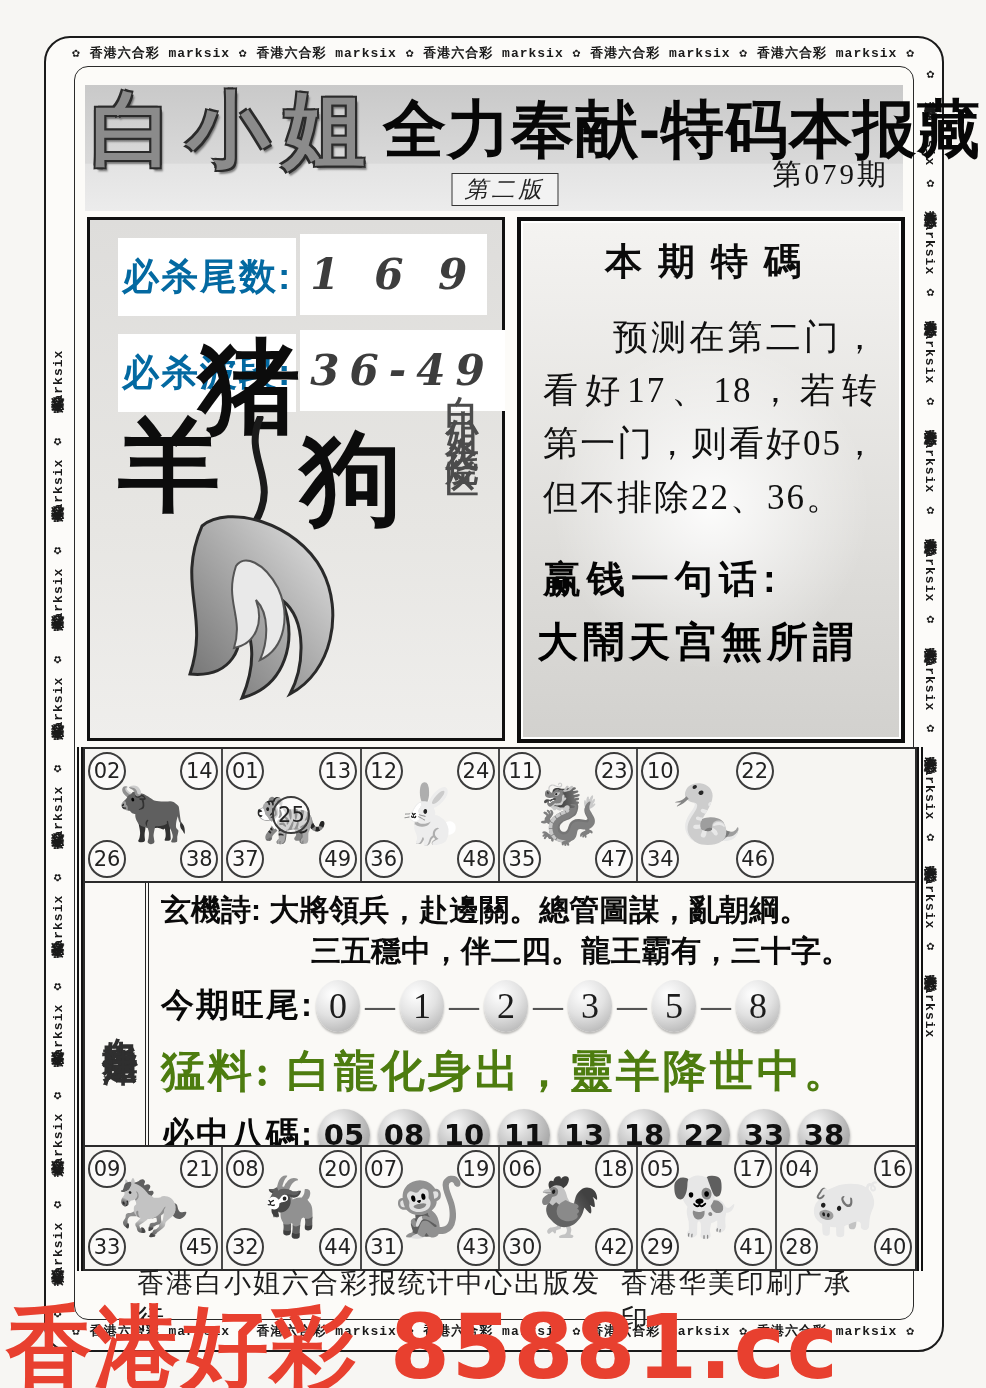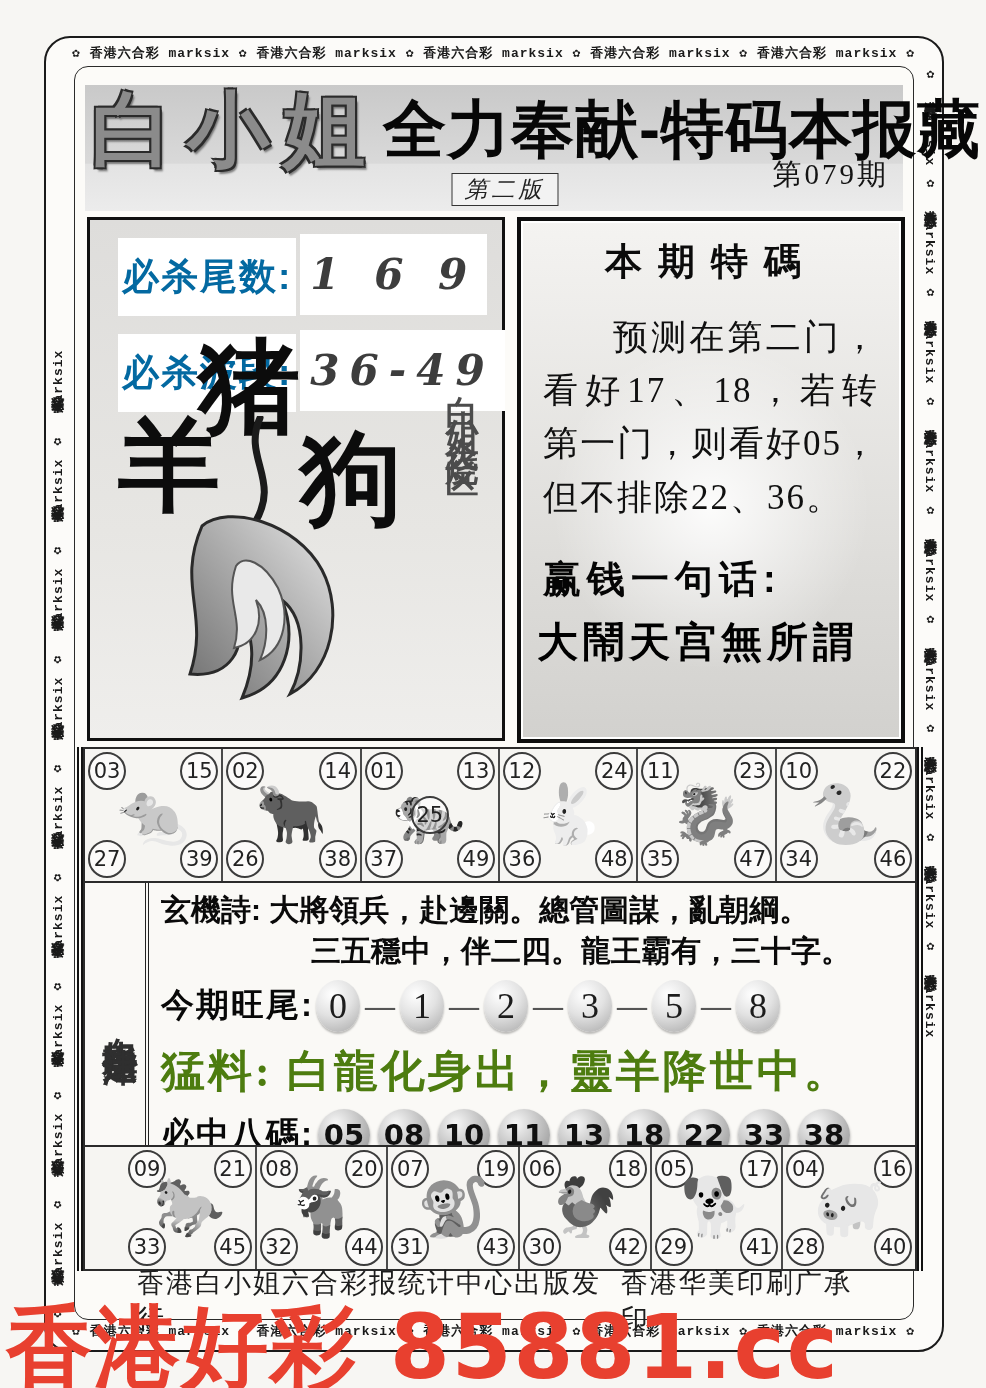--- a/index.html
+++ b/index.html
@@ -91,21 +91,21 @@
   }
   .rb-slogan-label{
     position:relative;margin:30px 0 0 22px;font-size:38px;font-weight:900;color:#050505;
     font-family:"Liberation Sans","DejaVu Sans",sans-serif;letter-spacing:6px;
   }
   .rb-slogan{position:relative;margin:10px 0 0 16px;font-size:41px;font-weight:900;color:#000;letter-spacing:5px;}
   
   .lower{position:absolute;left:2px;top:680px;width:834px;border-left:6px double #111;border-right:6px double #111;}
   .ztable{display:grid;grid-template-columns:repeat(6,1fr);border:2px solid #2b2b2b;background:#f6f5f2;}
   .ztable.top{height:132px;}
-  .ztable.bottom{height:122px;padding-left:40px;}
+  .ztable.bottom{height:122px;}
   .zcell{position:relative;border-right:2px solid #4a4a4a;}
   .zcell:last-child{border-right:none;}
   .znum{
     position:absolute;width:34px;height:34px;border:2px solid #3c3c3c;border-radius:50%;
     font-size:21px;line-height:34px;text-align:center;color:#222;background:rgba(255,255,255,.5);
     font-family:"DejaVu Sans",sans-serif;
   }
   .znum.tl{left:3px;top:3px;} .znum.tr{right:3px;top:3px;}
   .znum.bl{left:3px;bottom:3px;} .znum.br{right:3px;bottom:3px;}
   .znum.ct{left:50%;top:50%;transform:translate(-50%,-50%);}
@@ -207,27 +207,20 @@
       <div class="rb-title">本期特碼</div>
       <div class="rb-body">预测在第二门，看好17、18，若转第一门，则看好05，但不排除22、36。</div>
       <div class="rb-slogan-label">赢钱一句话:</div>
       <div class="rb-slogan">大鬧天宫無所謂</div>
     </div>
 
     <div class="lower">
 
       <div class="ztable top">
         <div class="zcell">
-          <span class="znum tl">03</span>
-          <span class="znum tr">15</span>
-          <span class="animal">🐀</span>
-          <span class="znum bl">27</span>
-          <span class="znum br">39</span>
-        </div>
-        <div class="zcell">
           <span class="znum tl">02</span>
           <span class="znum tr">14</span>
           <span class="animal">🐂</span>
           <span class="znum bl">26</span>
           <span class="znum br">38</span>
         </div>
         <div class="zcell">
           <span class="znum tl">01</span>
           <span class="znum tr">13</span>
           <span class="animal">🐅</span>

